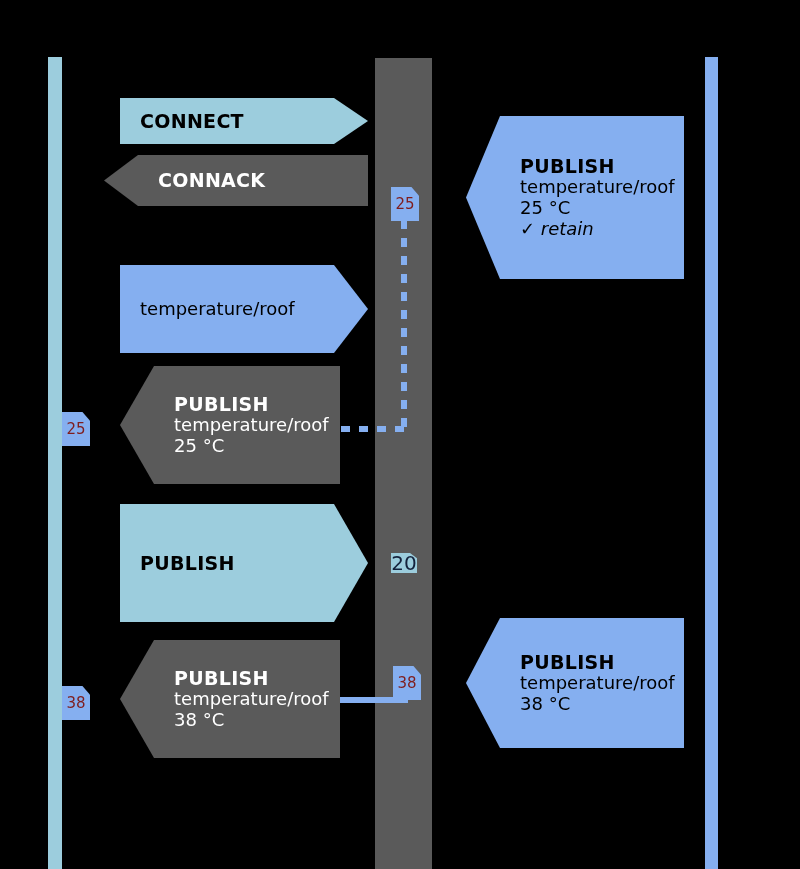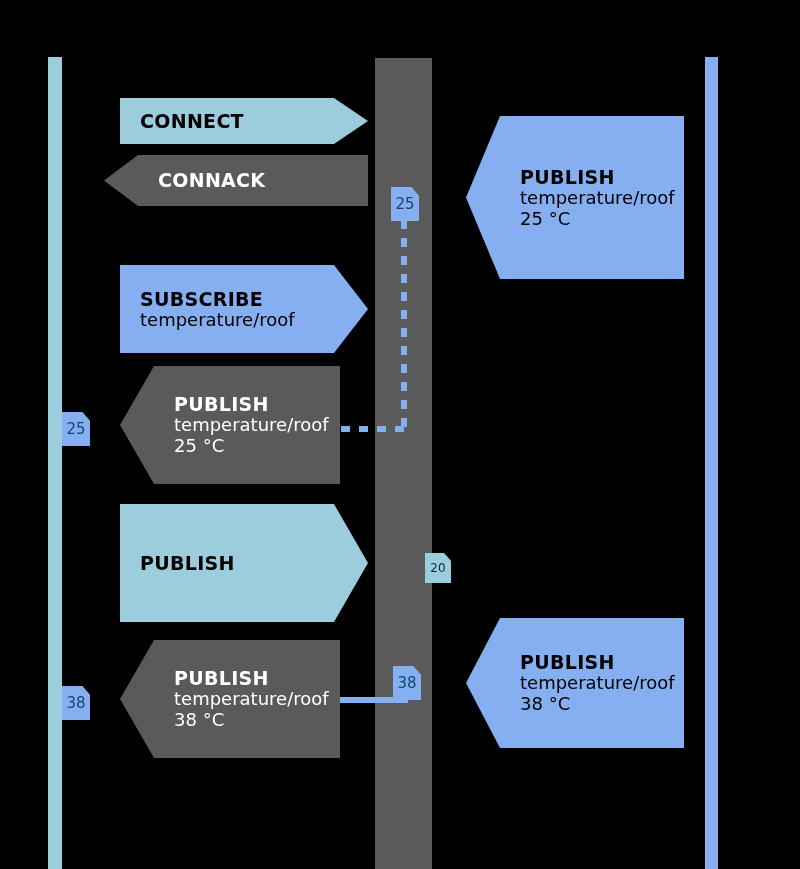--- a/index.html
+++ b/index.html
@@ -46,28 +46,28 @@
   #msg-publish-floor{left:120px;top:504px;width:248px;height:118px;}
   #msg-publish-roof38{left:120px;top:640px;width:220px;height:118px;}
   #msg-disconnect{left:120px;top:822px; width:248px;height:47px;}
 
   #msg-publish-retained-to-subscriber{left:466px;top:116px;width:218px;height:163px;}
   #msg-publish-38-to-subscriber     {left:466px;top:618px;width:218px;height:130px;}
 
   
   .tag{
     position:absolute;width:28px;height:34px;
-    background:#85aff0;color:#0c4a6e;
+    background:#85aff0;color:#7f1d1d;
     font-size:15px;display:flex;align-items:center;justify-content:center;
     clip-path:polygon(0 0, 73% 0, 100% 26%, 100% 100%, 0 100%);
   }
   .tag.light{background:#9ccddd;color:#14223c;}
   #tag-broker-25{left:391px;top:187px;}
   #tag-client-25{left:62px;top:412px;}
-  #tag-broker-20{left:391px;top:553px;width:26px;height:30px;font-size:12px;margin-left:34px;}
+  #tag-broker-20{left:391px;top:553px;width:26px;height:20px;font-size:20px;}
   #tag-broker-38{left:393px;top:666px;}
   #tag-client-38{left:62px;top:686px;}
 
   
   #retain-flow-vertical{
     position:absolute;left:401px;top:220px;width:6px;height:208px;
     background-image:linear-gradient(to bottom,#85aff0 50%,transparent 50%);
     background-size:6px 18px;
   }
   #retain-flow-horizontal{
@@ -94,21 +94,20 @@
 
   <div class="msg arrow-r c-light" id="msg-connect">
     <span class="ln t1">CONNECT</span>
   </div>
 
   <div class="msg arrow-l c-gray" id="msg-connack">
     <span class="ln t1">CONNACK</span>
   </div>
 
   <div class="msg arrow-r c-blue" id="msg-subscribe">
-    <span class="ln t1">SUBSCRIBE</span>
     <span class="ln t2">temperature/roof</span>
   </div>
 
   <div class="msg arrow-l c-gray" id="msg-publish-retained-to-client">
     <span class="ln t1">PUBLISH</span>
     <span class="ln t2">temperature/roof</span>
     <span class="ln t3">25 °C</span>
   </div>
 
   <div class="msg arrow-r c-light" id="msg-publish-floor">
@@ -119,20 +118,21 @@
     <span class="ln t1">PUBLISH</span>
     <span class="ln t2">temperature/roof</span>
     <span class="ln t3">38 °C</span>
   </div>
 
 
   <div class="msg arrow-l c-blue" id="msg-publish-retained-to-subscriber">
     <span class="ln t1">PUBLISH</span>
     <span class="ln t2">temperature/roof</span>
     <span class="ln t3">25 °C</span>
+    <span class="ln t4">✓ retain</span>
   </div>
 
   <div class="msg arrow-l c-blue" id="msg-publish-38-to-subscriber">
     <span class="ln t1">PUBLISH</span>
     <span class="ln t2">temperature/roof</span>
     <span class="ln t3">38 °C</span>
   </div>
 
   <div class="tag" id="tag-broker-25">25</div>
   <div class="tag" id="tag-client-25">25</div>

